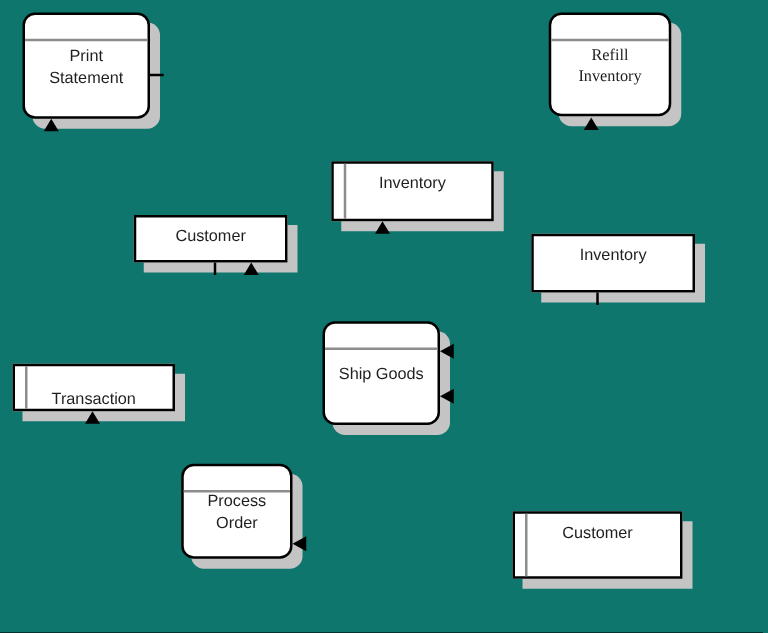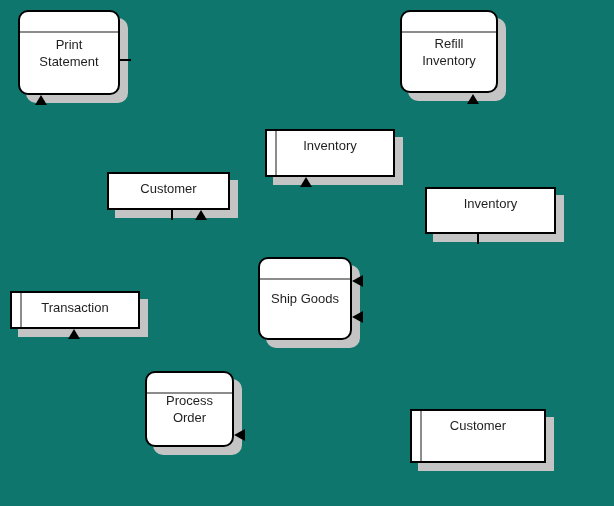--- a/index.html
+++ b/index.html
@@ -10,25 +10,25 @@
         color:#1f1f1f;font-size:13px;line-height:17px;text-align:center;z-index:2;}
   .process{border-radius:10px;}
   .divider-h{position:absolute;left:0;right:0;top:19px;height:2px;background:#8c8c8c;}
   .store{align-items:flex-start;padding-top:6px;}
   .divider-v{position:absolute;top:0;bottom:0;left:8px;width:2px;background:#8c8c8c;}
   .label{white-space:pre-line;position:relative;z-index:1;}
   .marks{position:absolute;left:0;top:0;z-index:3;pointer-events:none;}
 
   
   #n-print-statement {left:18px;  top:10px;  width:102px; height:85px;}
-  #n-refill-inventory{left:400px; top:10px;  width:98px;  height:83px;}
+  #n-refill-inventory{left:439px; top:10px;  width:98px;  height:83px;font-family:Liberation Serif, serif;}
   #n-inventory-center{left:265px; top:129px; width:130px; height:48px;}
   #n-customer-mid    {left:107px; top:172px; width:123px; height:38px;}
   #n-inventory-right {left:425px; top:187px; width:131px; height:47px;}
-  #n-transaction     {left:10px;  top:291px; width:130px; height:38px;}
+  #n-transaction     {left:10px;  top:291px; width:130px; height:38px;align-items:flex-end;}
   #n-ship-goods      {left:258px; top:257px; width:94px;  height:83px;align-items:center;}
   #n-process-order   {left:145px; top:371px; width:89px;  height:76px;}
   #n-customer-bottom {left:410px; top:409px; width:136px; height:54px;}
 </style>
 </head>
 <body>
 
 <div class="canvas">
 
   <div class="node process" id="n-print-statement">

